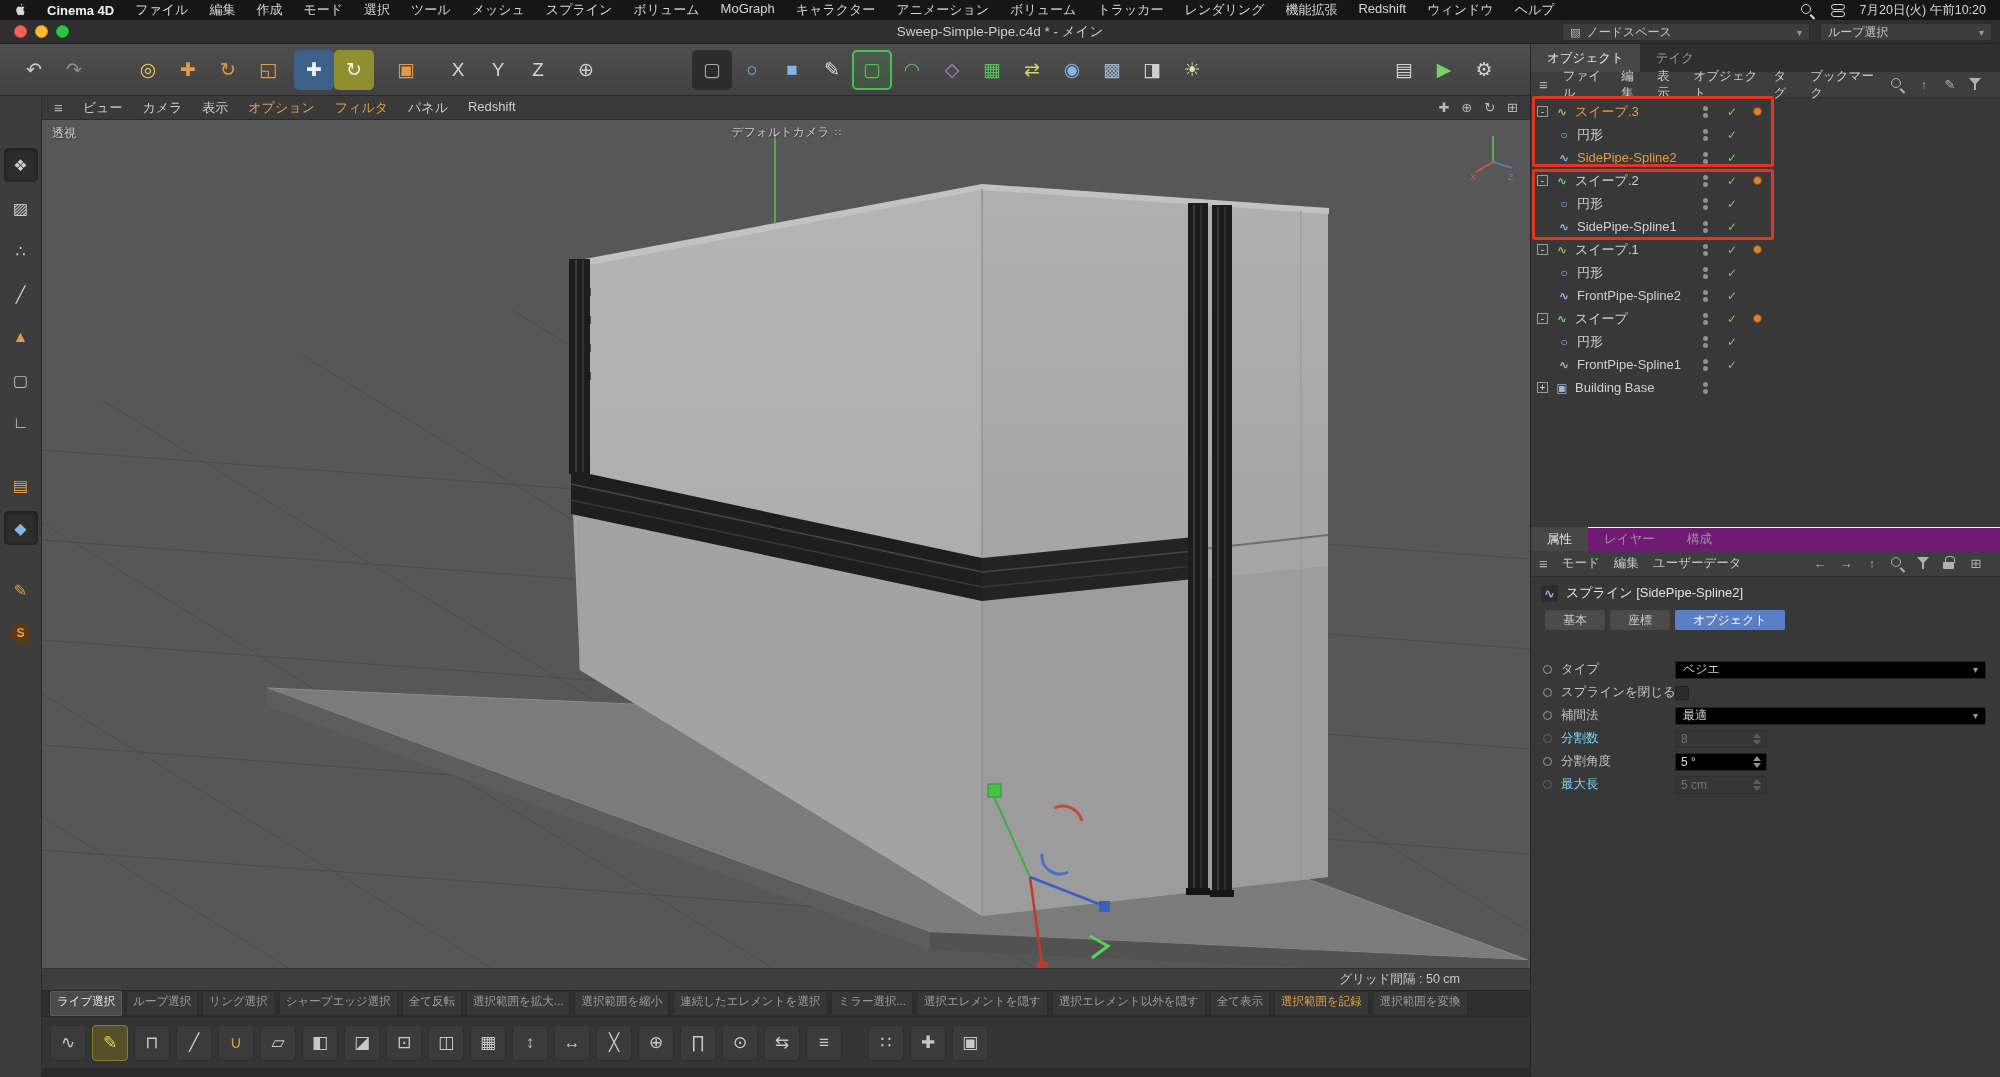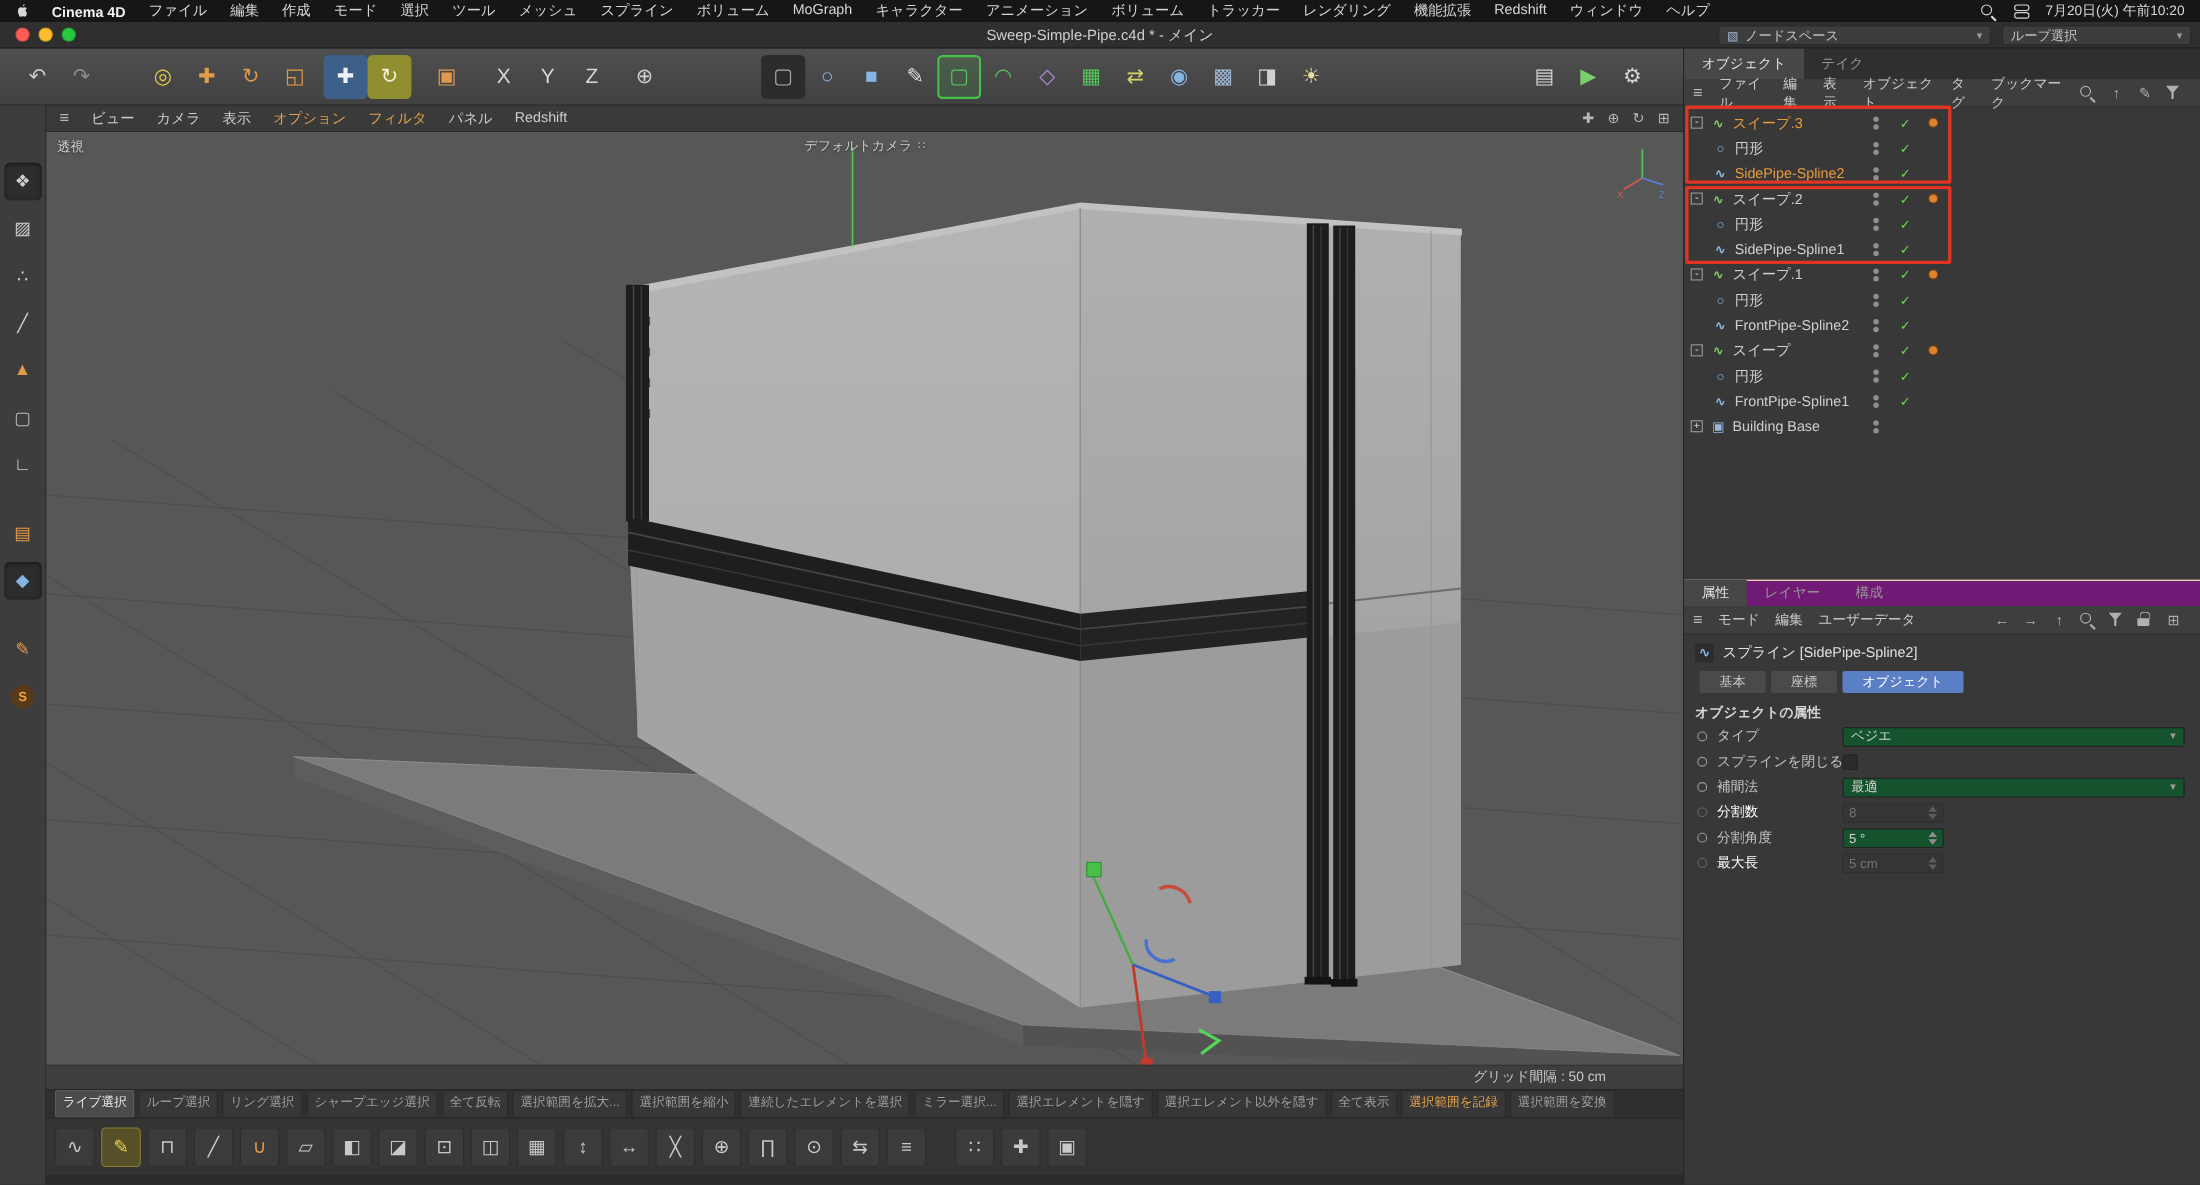--- a/index.html
+++ b/index.html
@@ -118,22 +118,22 @@
   .am-title .tico{width:17px;height:17px;background:#2c2c2c;border-radius:2px;display:flex;align-items:center;justify-content:center}
   .am-secttabs{position:absolute;left:0;top:564px;width:100%;height:24px;display:flex;gap:5px;padding:0 14px;align-items:center}
   .stab{height:20px;line-height:20px;padding:0 18px;background:#4a4a4a;border-radius:2px;font-size:12px;color:#c9c9c9}
   .stab.on{background:#5b7fc4;color:#fff}
   .am-secthdr{position:absolute;left:0;top:594px;width:100%;height:20px;font-size:12.5px;font-weight:bold;color:#d5d5d5;padding-left:10px;line-height:20px}
   .am-rows{position:absolute;left:0;top:614px;width:100%}
   .arow{position:relative;height:23px;display:flex;align-items:center;padding-left:12px}
   .bullet{flex:none;width:9px;height:9px;border:1.5px solid #9a9a9a;border-radius:50%;margin-right:9px}
   .arow.dis .bullet{border-color:#636363}
   .albl{font-size:12.5px;color:#c2c2c2;white-space:nowrap}
-  .arow.dis .albl{color:#ffffff}
-  .fld{position:absolute;left:144px;height:18px;display:flex;align-items:center;background:#14532d;border:1px solid #222;border-radius:2px}
+  .arow.dis .albl{color:#7dd3fc}
+  .fld{position:absolute;left:144px;height:18px;display:flex;align-items:center;background:#000000;border:1px solid #222;border-radius:2px}
   .fld.ddf{right:14px;padding:0 7px;justify-content:space-between}
   .fld .val{font-size:12px;color:#d6d6d6}
   .fld .chev{color:#9a9a9a;font-size:10px}
   .fld.cbf{width:14px;height:14px;background:#2c2c2c}
   .fld.spf{width:92px;padding:0 5px;justify-content:space-between}
   .arow.dis .fld{background:#353535;border-color:#2f2f2f}
   .arow.dis .val{color:#757575}
   .spin{display:flex;flex-direction:column;gap:2px}
   .spin b{width:0;height:0;border-left:4px solid transparent;border-right:4px solid transparent;display:block}
   .spin .u{border-bottom:5px solid #8f8f8f}
@@ -809,21 +809,20 @@
           <span class="t-spline"></span>
         </span>
       <span>スプライン [SidePipe-Spline2]</span>
     </div>
     <div class="am-secttabs">
 
     <span class="stab">基本</span>
         <span class="stab">座標</span>
         <span class="stab on">オブジェクト</span>
       </div>
-    <div class="am-secthdr">オブジェクトの属性</div>
     <div class="am-rows">
 
     <div class="arow">
           <span class="bullet"></span>
           <span class="albl">タイプ</span>
           <span class="fld ddf">
             <span class="val">ベジエ</span>
             <span class="chev">▾</span>
           </span>
 

